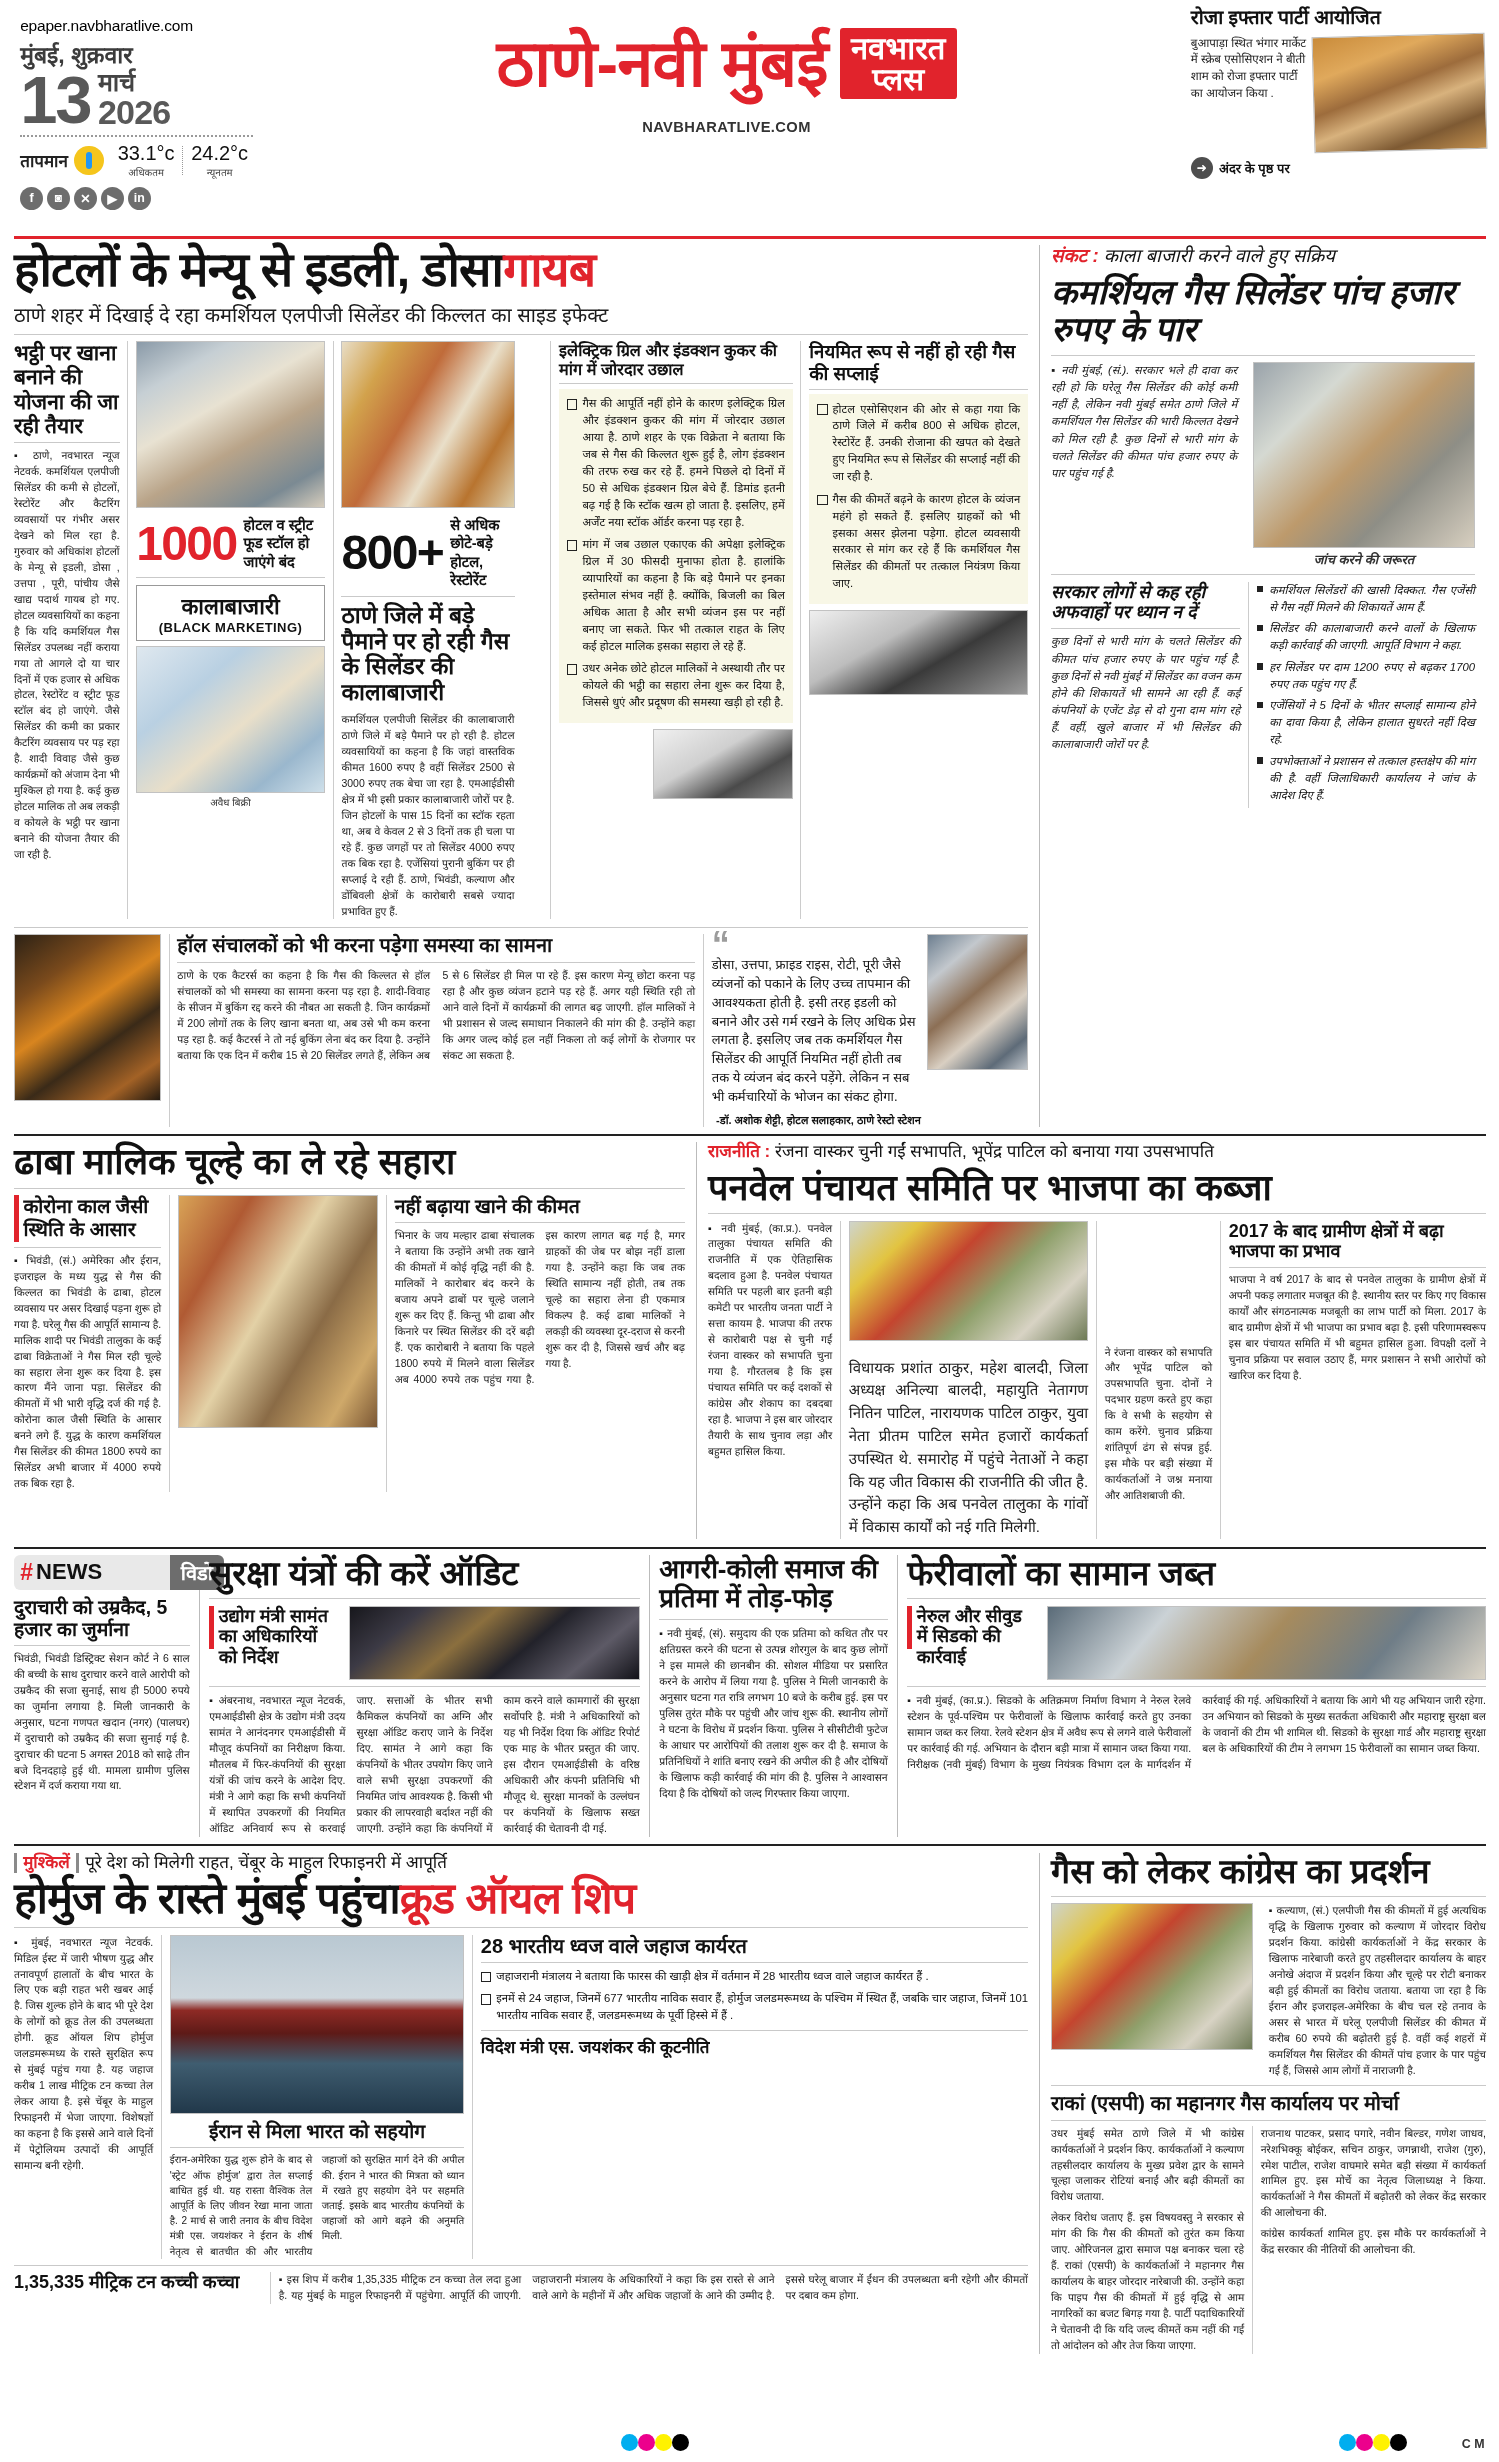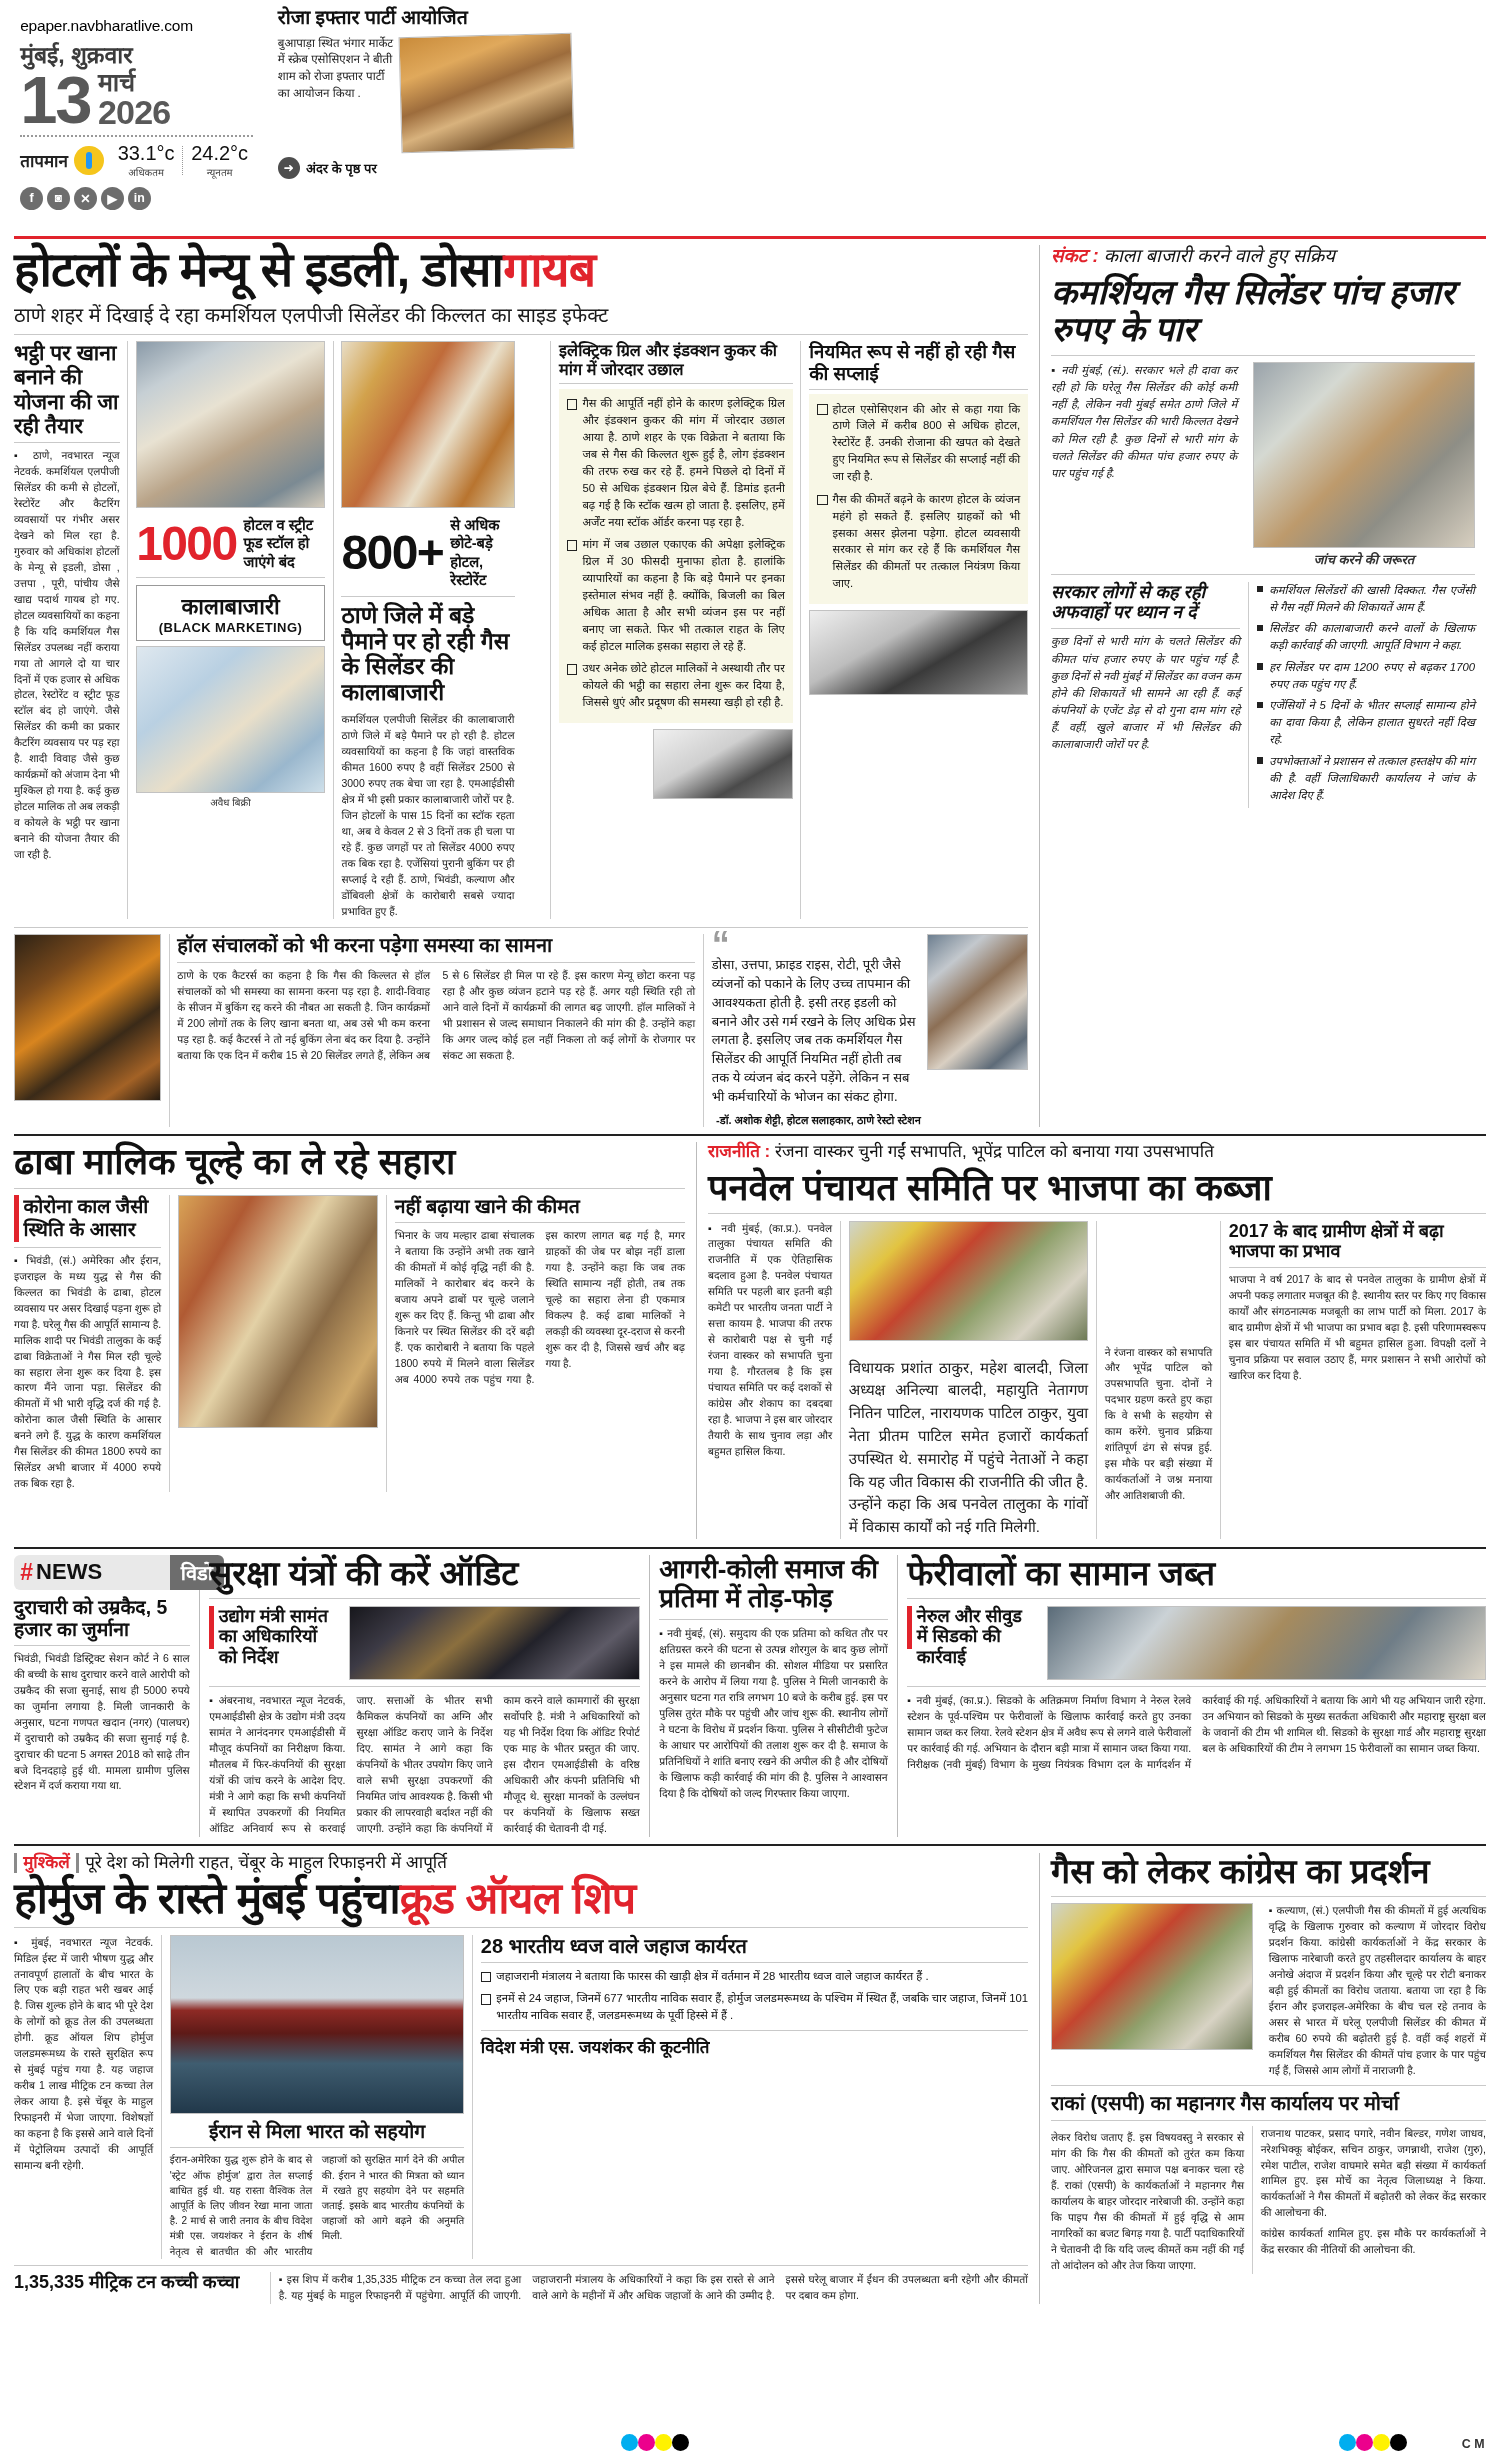--- a/index.html
+++ b/index.html
@@ -148,20 +148,30 @@
       </div>
       <div class="mh-social">
         <div class="soc">f</div>
         <div class="soc">◙</div>
         <div class="soc">✕</div>
         <div class="soc">▶</div>
         <div class="soc">in</div>
       </div>
     </div>
 
+    <div class="mh-center">
+      <div class="logo-row">
+        <div class="logo-main">ठाणे-नवी मुंबई</div>
+        <div class="logo-badge">
+          <span class="l1">नवभारत</span>
+          <span class="l2">प्लस</span>
+        </div>
+      </div>
+      <div class="mh-site">NAVBHARATLIVE.COM</div>
+    </div>
 
     <div class="mh-right">
       <div class="mhr-title">रोजा इफ्तार पार्टी आयोजित</div>
       <div class="mhr-body">
         <div class="mhr-text">बुआपाड़ा स्थित भंगार मार्केट में स्क्रेब एसोसिएशन ने बीती शाम को रोजा इफ्तार पार्टी का आयोजन किया .</div>
         <div class="mhr-img"></div>
       </div>
       <div class="mhr-more">
         <div class="mhr-arrow">➜</div>
         <span>अंदर के पृष्ठ पर</span>
@@ -472,20 +482,21 @@
         </div>
         <div style="flex:1; padding-left:7.8px;">
           <div class="body" style="font-size:10.5px;">▪ कल्याण, (सं.) एलपीजी गैस की कीमतों में हुई अत्यधिक वृद्धि के खिलाफ गुरुवार को कल्याण में जोरदार विरोध प्रदर्शन किया. कांग्रेसी कार्यकर्ताओं ने केंद्र सरकार के खिलाफ नारेबाजी करते हुए तहसीलदार कार्यालय के बाहर अनोखे अंदाज में प्रदर्शन किया और चूल्हे पर रोटी बनाकर बढ़ी हुई कीमतों का विरोध जताया. बताया जा रहा है कि ईरान और इजराइल-अमेरिका के बीच चल रहे तनाव के असर से भारत में घरेलू एलपीजी सिलेंडर की कीमत में करीब 60 रुपये की बढ़ोतरी हुई है. वहीं कई शहरों में कमर्शियल गैस सिलेंडर की कीमतें पांच हजार के पार पहुंच गईं हैं, जिससे आम लोगों में नाराजगी है.</div>
         </div>
       </div>
       <div class="rule-thin" style="margin:6.2px 0;"></div>
       <div class="hl-s" style="font-size:20px;">राकां (एसपी) का महानगर गैस कार्यालय पर मोर्चा</div>
       <div class="rule-thin" style="margin:4.7px 0;"></div>
       <div class="cols">
         <div style="width:202px; padding-right:7.8px; border-right:0.8px solid #ccc;">
+          <div class="body" style="font-size:10.5px;">उधर मुंबई समेत ठाणे जिले में भी कांग्रेस कार्यकर्ताओं ने प्रदर्शन किए. कार्यकर्ताओं ने कल्याण तहसीलदार कार्यालय के मुख्य प्रवेश द्वार के सामने चूल्हा जलाकर रोटियां बनाईं और बढ़ी कीमतों का विरोध जताया.</div>
           <div class="body" style="font-size:10.5px; margin-top:4.7px;">लेकर विरोध जताए हैं. इस विषयवस्तु ने सरकार से मांग की कि गैस की कीमतों को तुरंत कम किया जाए. ओरिजनल द्वारा समाज पक्ष बनाकर चला रहे हैं. राकां (एसपी) के कार्यकर्ताओं ने महानगर गैस कार्यालय के बाहर जोरदार नारेबाजी की. उन्होंने कहा कि पाइप गैस की कीमतों में हुई वृद्धि से आम नागरिकों का बजट बिगड़ गया है. पार्टी पदाधिकारियों ने चेतावनी दी कि यदि जल्द कीमतें कम नहीं की गईं तो आंदोलन को और तेज किया जाएगा.</div>
         </div>
         <div style="flex:1; padding-left:7.8px;">
           <div class="body" style="font-size:10.5px;">राजनाथ पाटकर, प्रसाद पगारे, नवीन बिल्डर, गणेश जाधव, नरेशभिक्कू बोईकर, सचिन ठाकुर, जगन्नाथी, राजेश (गुरु), रमेश पाटील, राजेश वाघमारे समेत बड़ी संख्या में कार्यकर्ता शामिल हुए. इस मोर्चे का नेतृत्व जिलाध्यक्ष ने किया. कार्यकर्ताओं ने गैस कीमतों में बढ़ोतरी को लेकर केंद्र सरकार की आलोचना की.</div>
           <div class="body" style="font-size:10.5px; margin-top:4.7px;">कांग्रेस कार्यकर्ता शामिल हुए. इस मौके पर कार्यकर्ताओं ने केंद्र सरकार की नीतियों की आलोचना की.</div>
         </div>
       </div>
     </div>
   </div>
 

